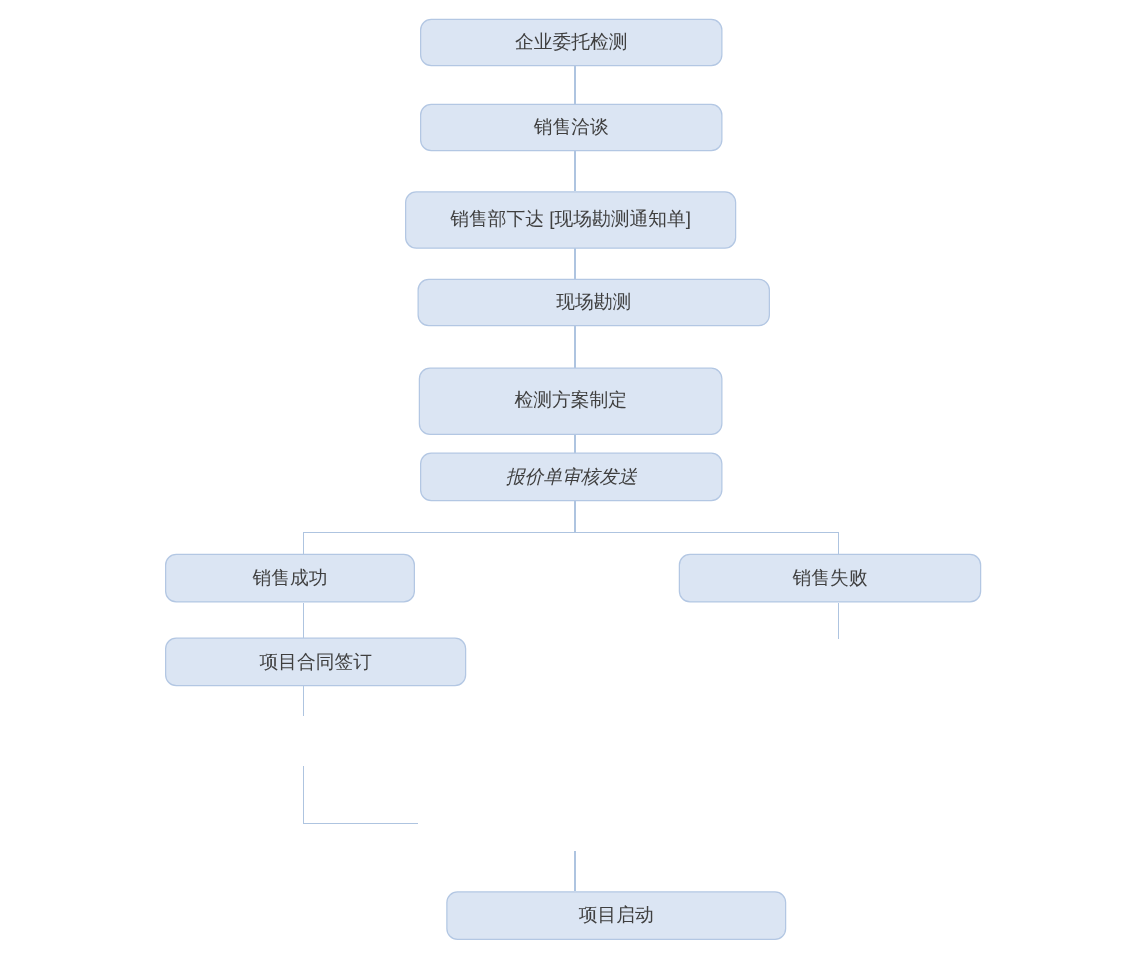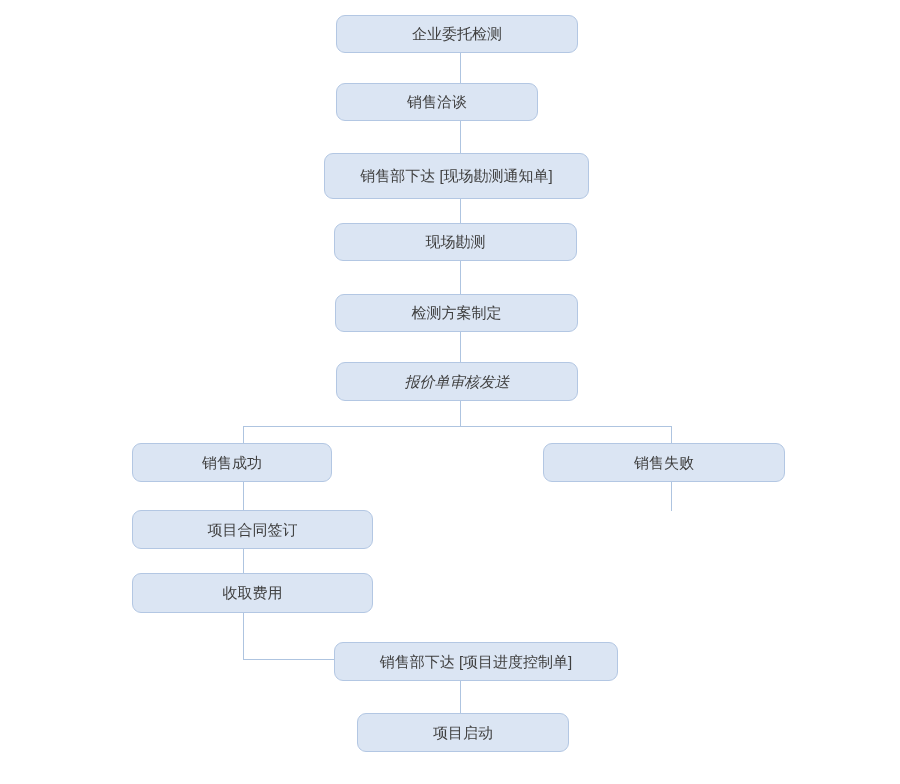--- a/index.html
+++ b/index.html
@@ -37,32 +37,32 @@
     align-items: center;
     justify-content: center;
     font-size: 15px;
     color: #3f3f3f;
     text-align: center;
     line-height: 1.2;
     white-space: nowrap;
   }
   
   .n1  { left: 336px; top: 15px;  width: 242px; height: 38px; }
-  .n2  { left: 336px; top: 83px;  width: 202px; height: 38px; }
+  .n2  { left: 336px; top: 83px;  width: 242px; height: 38px; }
   .n3  { left: 324px; top: 153px; width: 265px; height: 46px; }
-  .n4  { left: 334px; top: 223px; width: 243px; height: 38px; }
-  .n5  { left: 335px; top: 294px; width: 243px; height: 38px; }
+  .n4  { left: 334px; top: 223px; width: 282px; height: 38px; }
+  .n5  { left: 335px; top: 294px; width: 243px; height: 54px; }
   .n6  { left: 336px; top: 362px; width: 242px; height: 39px; font-style: italic; }
   .n7  { left: 132px; top: 443px; width: 200px; height: 39px; }
   .n8  { left: 543px; top: 443px; width: 242px; height: 39px; }
   .n9  { left: 132px; top: 510px; width: 241px; height: 39px; }
   .n10 { left: 543px; top: 511px; width: 242px; height: 39px; }
   .n11 { left: 132px; top: 573px; width: 241px; height: 40px; }
   .n12 { left: 334px; top: 642px; width: 284px; height: 39px; }
-  .n13 { left: 357px; top: 713px; width: 212px; height: 39px; }
+  .n13 { left: 357px; top: 713px; width: 272px; height: 39px; }
 </style>
 </head>
 <body>
 
 <div class="canvas">
 
   <svg class="edges-svg" viewBox="0 0 900 784" shape-rendering="crispEdges" aria-hidden="true">
     <path d="M460,53 V83"></path>
     <path d="M460,121 V153"></path>
     <path d="M460,192 V223"></path>
@@ -79,17 +79,15 @@
 
   <div class="flow-node n1">企业委托检测</div>
   <div class="flow-node n2">销售洽谈</div>
   <div class="flow-node n3">销售部下达 [现场勘测通知单]</div>
   <div class="flow-node n4">现场勘测</div>
   <div class="flow-node n5">检测方案制定</div>
   <div class="flow-node n6">报价单审核发送</div>
   <div class="flow-node n7">销售成功</div>
   <div class="flow-node n9">项目合同签订</div>
   <div class="flow-node n8">销售失败</div>
-  <div class="flow-node n11">收取费用</div>
-  <div class="flow-node n12">销售部下达 [项目进度控制单]</div>
   <div class="flow-node n13">项目启动</div>
 
 </div>
 
 </body></html>

